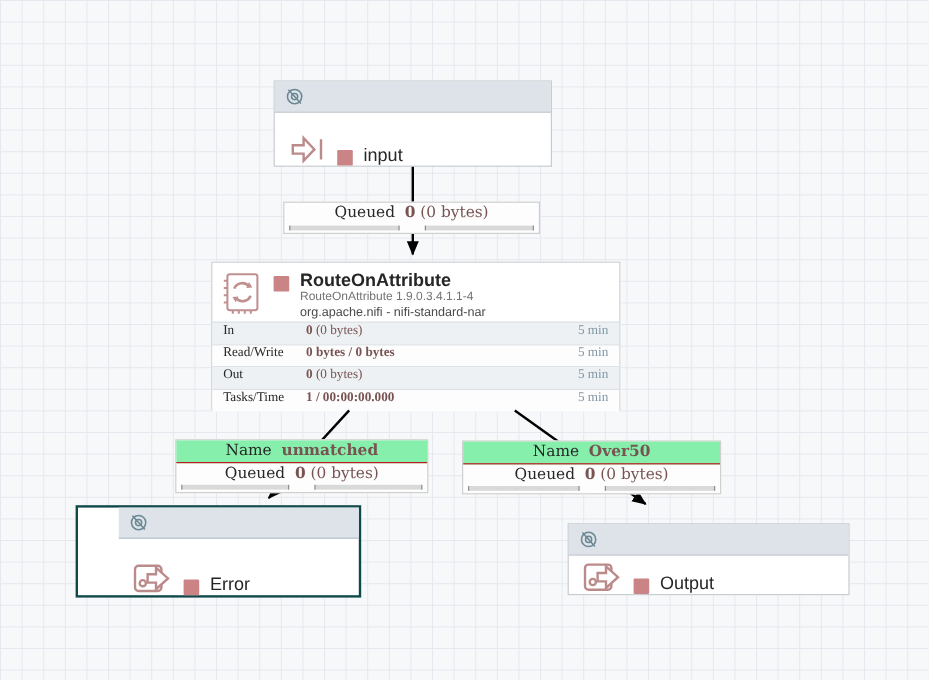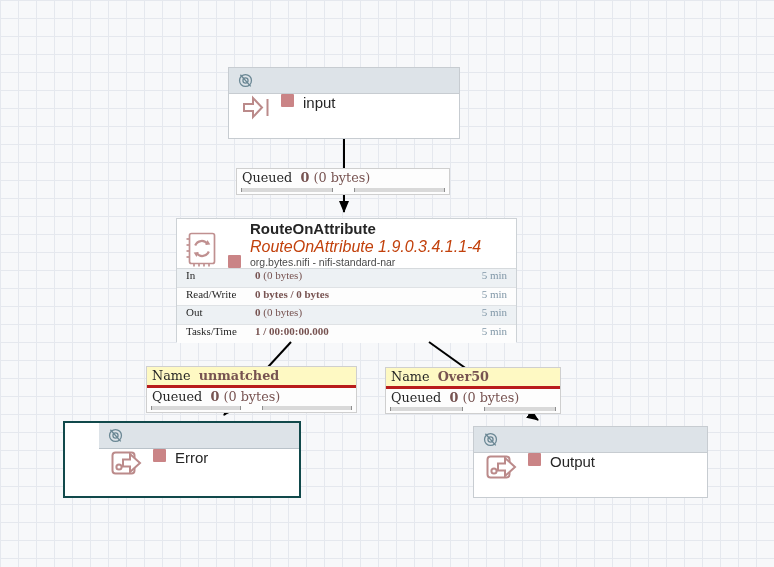--- a/index.html
+++ b/index.html
@@ -6,49 +6,49 @@
   body{font-family:"Liberation Sans",sans-serif;}
   #canvas{
     position:relative;width:774px;height:567px;overflow:hidden;
     background-color:#f7f8fa;
     background-image:linear-gradient(#e5e8ee 1px,transparent 1px),
                      linear-gradient(90deg,#e5e8ee 1px,transparent 1px);
     background-size:18px 18px;
   }
   .component{position:absolute;background:#fff;border:1px solid #c7ccd1;box-sizing:border-box;z-index:1;}
   .port-header{height:25px;background:#dde3e8;border-bottom:1px solid #c7ccd1;display:flex;align-items:center;padding-left:8px;}
-  .port-body{display:flex;align-items:flex-start;padding-left:12px;gap:9px;height:calc(100% - 26px);}
+  .port-body{display:flex;align-items:flex-end;padding-left:12px;gap:9px;height:calc(100% - 26px);}
   .color-square{width:13px;height:13px;background:#ca8486;border-radius:1px;flex:none;}
   .port-name{font-size:15px;color:#262626;}
   .selected{border:2px solid #11494b;}
   .selected .port-header{border-bottom:1px solid #b9c2c9;}
 
   
   #processor{left:176px;top:218px;width:341px;height:124px;border:1px solid #cdd2d6;}
-  .proc-header{display:flex;align-items:flex-end;padding:6px 8px 0 8px;height:43px;}
+  .proc-header{display:flex;align-items:flex-start;padding:6px 8px 0 8px;height:43px;}
   .proc-titles{margin-left:9px;line-height:1.15;}
   .proc-title{font-size:15px;font-weight:600;color:#262626;}
-  .proc-type{font-size:16px;color:#c2410c;font-style:italic;}
+  .proc-type{font-size:10px;color:#737373;}
   .proc-bundle{font-size:10.5px;color:#4a4a4a;}
   .stats{border-top:1px solid #d6dadd;}
   .stat-row{display:flex;height:17.7px;border-bottom:1px solid #dfe2e5;
             font-family:Liberation Serif, serif;font-size:11px;padding:0 9px;}
   .stat-row:nth-child(odd){background:#edf1f4;}
   .stat-row:nth-child(even){background:#fdfdfd;}
   .stat-row:last-child{border-bottom:none;}
   .stat-label{width:69px;color:#262626;flex:none;}
   .stat-value{color:#775351;flex:1;}
   .stat-bold{font-weight:bold;color:#775351;}
   .stat-window{color:#8097a7;margin-left:21px;}
 
   
   .conn-label{position:absolute;background:#fdfdfd;border:1px solid #cfcfcf;box-sizing:border-box;
-              font-family:"DejaVu Serif",serif;font-size:12.8px;color:#262626;z-index:3;}
+              font-family:"DejaVu Serif",serif;font-size:12.8px;color:#262626;z-index:3;text-align:center;}
   .conn-row{padding:1px 5px 0 5px;height:16.5px;line-height:16px;white-space:nowrap;}
-  .conn-row.name-row{background:#fef9c3;border-bottom:3px solid #b91c1c;}
+  .conn-row.name-row{background:#86efac;border-bottom:1px solid #b91c1c;}
   .conn-bold{font-weight:bold;color:#775351;}
   .conn-rest{color:#775351;}
   .bars{display:flex;gap:21px;padding:1px 4px 2px 4px;}
   .bar{flex:1;height:4px;background:#d9d9d9;border-left:1px solid #8f8f8f;border-right:1px solid #8f8f8f;}
 
   
   #wires{position:absolute;left:0;top:0;z-index:2;pointer-events:none;}
 
   .icon{flex:none;display:block;}
 </style>
@@ -97,21 +97,21 @@
           <path d="M10.2 15.5 a7 7 0 0 1 12.3 -1.5"></path>
           <path d="M23.8 21.5 a7 7 0 0 1 -12.3 1.5"></path>
         </g>
         <path d="M22.5 10 l2.8 4.6 -5 .4 z" fill="#c09090"></path>
         <path d="M11.5 27 l-2.8 -4.6 5 -.4 z" fill="#c09090"></path>
       </svg>
       <span class="color-square" style="margin:5px 0 0 10px;"></span>
       <div class="proc-titles">
         <div class="proc-title">RouteOnAttribute</div>
         <div class="proc-type">RouteOnAttribute 1.9.0.3.4.1.1-4</div>
-        <div class="proc-bundle">org.bytes.nifi - nifi-standard-nar</div>
+        <div class="proc-bundle">org.apache.nifi - nifi-standard-nar</div>
       </div>
     </div>
     <div class="stats">
       <div class="stat-row">
         <span class="stat-label">In</span>
         <span class="stat-value"><b class="stat-bold">0</b><span> (0 bytes)</span></span>
         <span class="stat-window">5 min</span>
       </div>
       <div class="stat-row">
         <span class="stat-label">Read/Write</span>
@@ -147,21 +147,21 @@
           <rect x="1.5" y="3.5" width="22" height="21" rx="3"></rect>
           <circle cx="8" cy="18" r="2.6"></circle>
         </g>
         <path d="M12 17.5 h7 v-5.5 l10 9 -10 9 v-5.5 h-7 z" transform="translate(0,-7)" fill="#fff" stroke="#bb8a8a" stroke-width="2"></path>
       </svg>
       <span class="color-square"></span>
       <span class="port-name">Error</span>
     </div>
   </div>
 
-  <div class="component" style="left:473px;top:426px;width:235px;height:72px;">
+  <div class="component" style="left:473px;top:436px;width:235px;height:60px;">
     <div class="port-header">
       <svg class="icon" width="17" height="17" viewBox="0 0 16 16">
         <g fill="none" stroke="#6a8794" stroke-width="1.2">
           <circle cx="8" cy="8" r="5.6"></circle>
           <circle cx="8" cy="8" r="2.4"></circle>
           <line x1="3.2" y1="2.6" x2="12.9" y2="13.5"></line>
         </g>
       </svg>
     </div>
     <div class="port-body">
@@ -207,21 +207,21 @@
     <div class="conn-row">
       <span>Queued</span>&nbsp;
       <span class="conn-bold">0</span><span class="conn-rest"> (0 bytes)</span>
     </div>
     <div class="bars">
       <span class="bar"></span>
       <span class="bar"></span>
     </div>
   </div>
 
-  <div class="conn-label" style="left:385px;top:367px;width:176px;">
+  <div class="conn-label" style="left:385px;top:367px;width:216px;">
     <div class="conn-row name-row">
       <span>Name</span>&nbsp;
       <span class="conn-bold">Over50</span>
     </div>
     <div class="conn-row">
       <span>Queued</span>&nbsp;
       <span class="conn-bold">0</span><span class="conn-rest"> (0 bytes)</span>
     </div>
     <div class="bars">
       <span class="bar"></span>

